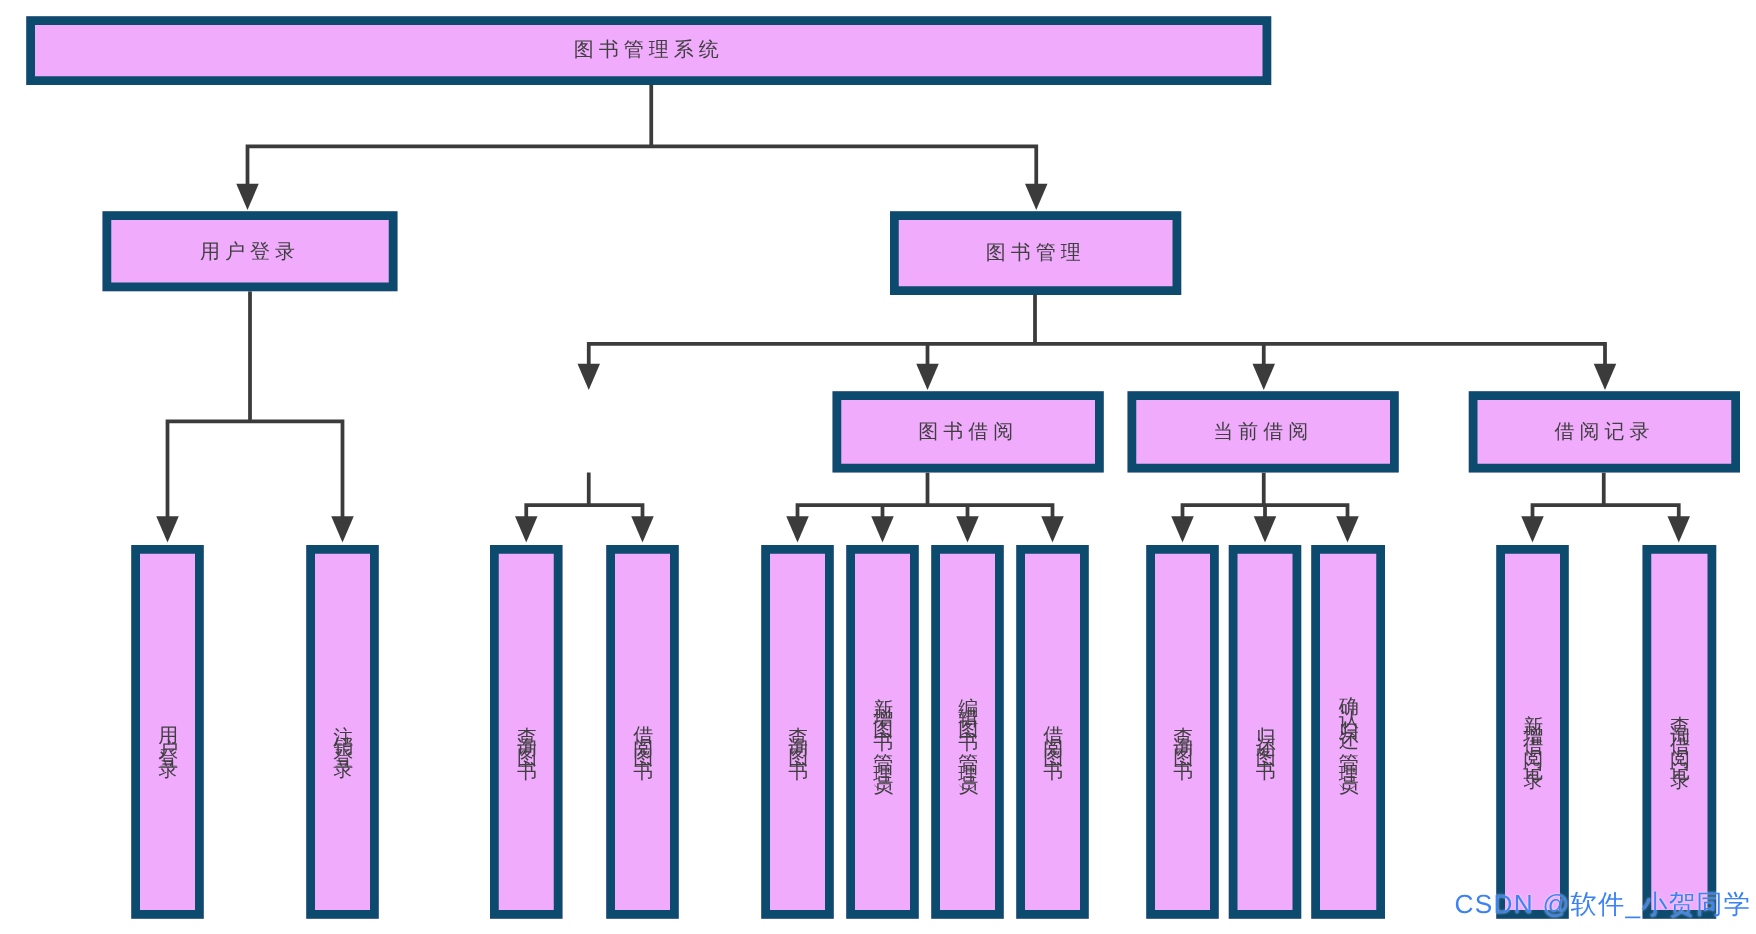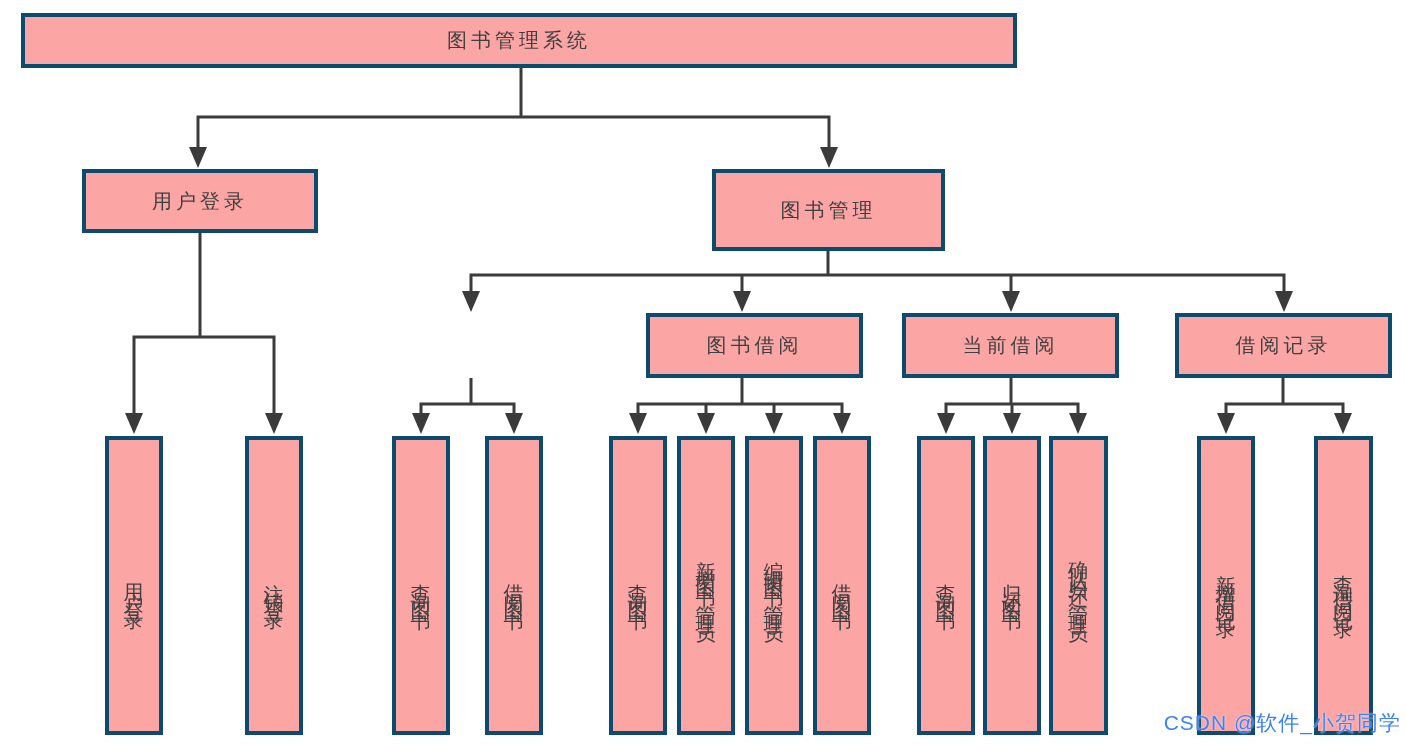--- a/index.html
+++ b/index.html
@@ -13,28 +13,28 @@
   }
   #connectors {
     position: absolute;
     left: 0; top: 0;
     z-index: 1;
     pointer-events: none;
   }
   .box {
     position: absolute;
     box-sizing: border-box;
-    border: 4px solid #0c4a6e;
-    background: #fca5a5;
+    border: 7px solid #0c4a6e;
+    background: #f0abfc;
     display: flex;
     align-items: center;
     justify-content: center;
     z-index: 2;
     color: #3f3f3f;
-    font-size: 20px;
+    font-size: 16px;
   }
   .box.h span {
     letter-spacing: 4px;
     white-space: nowrap;
   }
   .box.v span {
     writing-mode: vertical-rl;
     text-orientation: mixed;
     letter-spacing: 9px;
     line-height: 1.2;
@@ -115,25 +115,25 @@
     </g>
   </svg>
 
   <div class="box h" style="left:21px; top:13px; width:996px; height:55px;">
     <span>图书管理系统</span>
   </div>
 
   <div class="box h" style="left:82px; top:169px; width:236px; height:64px;">
     <span>用户登录</span>
   </div>
-  <div class="box h" style="left:712px; top:169px; width:233px; height:82px;">
+  <div class="box h" style="left:712px; top:169px; width:233px; height:67px;">
     <span>图书管理</span>
   </div>
 
-  <div class="box h" style="left:646px; top:313px; width:217px; height:65px;">
+  <div class="box h" style="left:666px; top:313px; width:217px; height:65px;">
     <span>图书借阅</span>
   </div>
   <div class="box h" style="left:902px; top:313px; width:217px; height:65px;font-family:Liberation Serif, serif;">
     <span>当前借阅</span>
   </div>
   <div class="box h" style="left:1175px; top:313px; width:217px; height:65px;">
     <span>借阅记录</span>
   </div>
 
   <div class="box v" style="left:105px; top:436px; width:58px; height:299px;">

